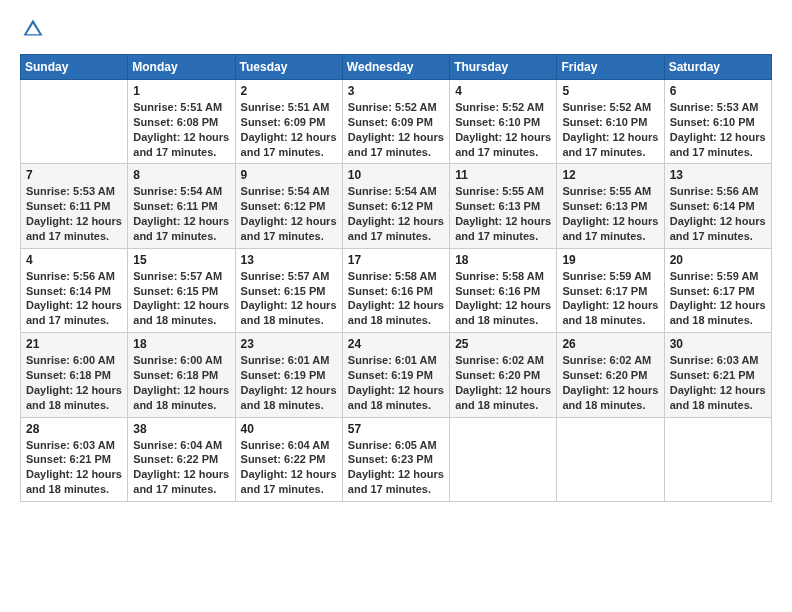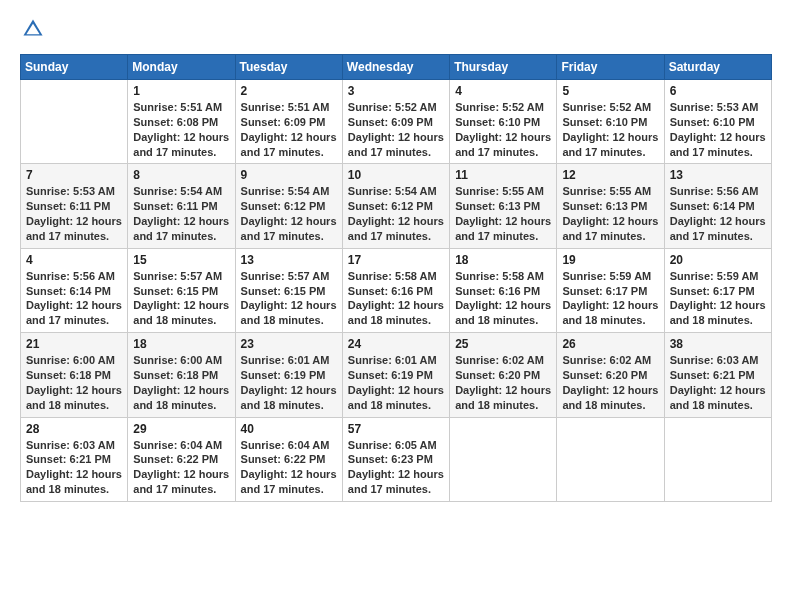--- a/index.html
+++ b/index.html
@@ -244,31 +244,31 @@
           </td>
           <td>
             <span class="day-number">25</span>
             <div class="day-info">Sunrise: 6:02 AM<br>Sunset: 6:20 PM<br>Daylight: 12 hours and 18 minutes.</div>
           </td>
           <td>
             <span class="day-number">26</span>
             <div class="day-info">Sunrise: 6:02 AM<br>Sunset: 6:20 PM<br>Daylight: 12 hours and 18 minutes.</div>
           </td>
           <td>
-            <span class="day-number">38</span>
+            <span class="day-number">30</span>
             <div class="day-info">Sunrise: 6:03 AM<br>Sunset: 6:21 PM<br>Daylight: 12 hours and 18 minutes.</div>
           </td>
         </tr>
         <tr>
           <td>
             <span class="day-number">28</span>
             <div class="day-info">Sunrise: 6:03 AM<br>Sunset: 6:21 PM<br>Daylight: 12 hours and 18 minutes.</div>
           </td>
           <td>
-            <span class="day-number">29</span>
+            <span class="day-number">38</span>
             <div class="day-info">Sunrise: 6:04 AM<br>Sunset: 6:22 PM<br>Daylight: 12 hours and 17 minutes.</div>
           </td>
           <td>
             <span class="day-number">40</span>
             <div class="day-info">Sunrise: 6:04 AM<br>Sunset: 6:22 PM<br>Daylight: 12 hours and 17 minutes.</div>
           </td>
           <td>
             <span class="day-number">57</span>
             <div class="day-info">Sunrise: 6:05 AM<br>Sunset: 6:23 PM<br>Daylight: 12 hours and 17 minutes.</div>
           </td>

